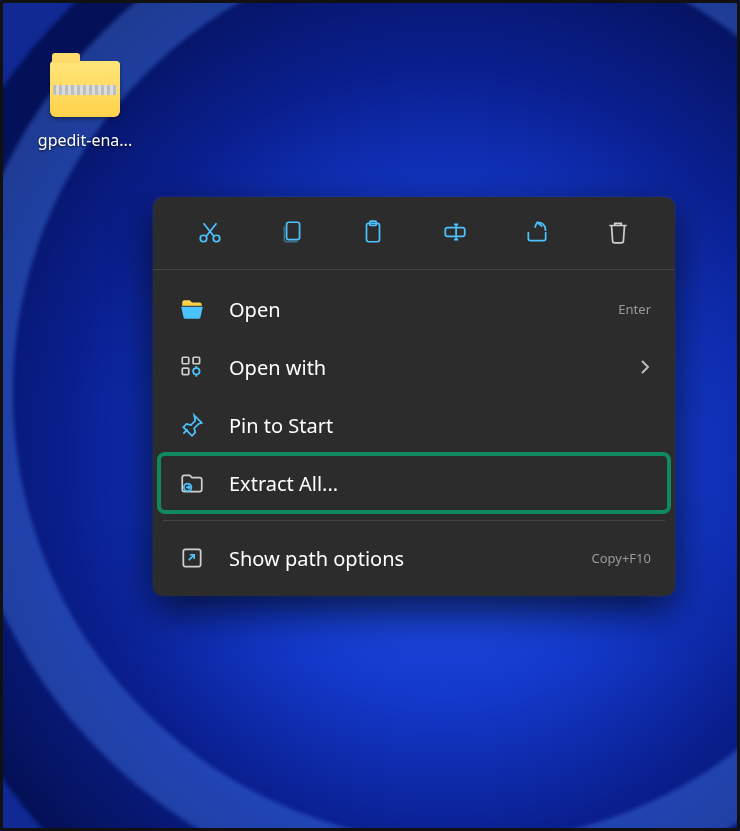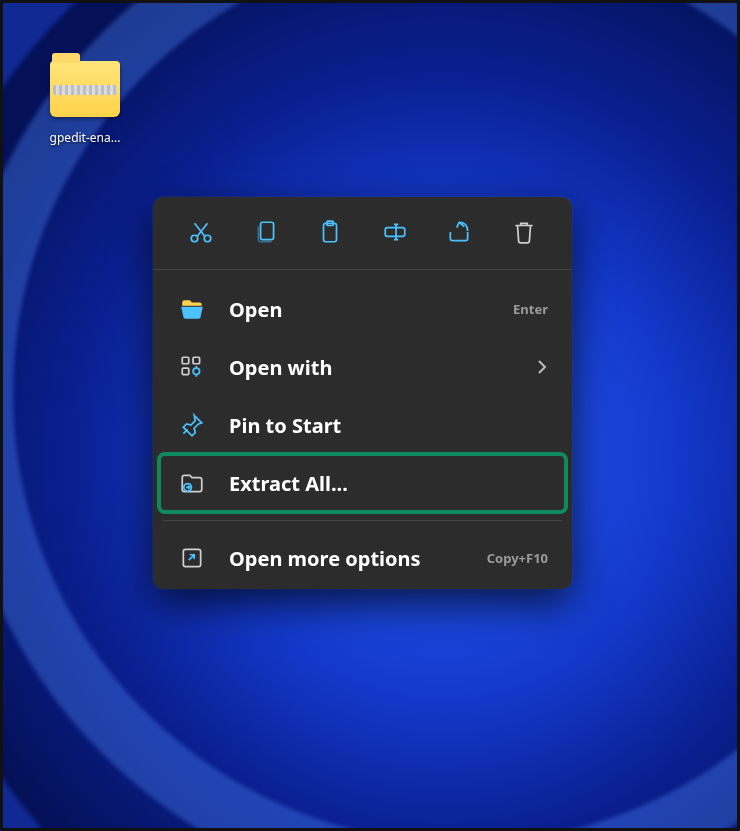--- a/index.html
+++ b/index.html
@@ -22,21 +22,21 @@
   filter: blur(2px);
 }
 .swirl::after {
   width: 1200px; height: 1200px; top: -260px; left: -200px;
   border-width: 90px;
   border-color: rgba(30,70,220,0.45);
 }
 .desktop-icon {
   position: absolute; top: 58px; left: 32px;
   width: 100px; text-align: center;
-  color: #fff; font-size: 12px;
+  color: #fff; font-size: 16px;
   text-shadow: 0 1px 3px rgba(0,0,0,0.8);
 }
 .desktop-icon .folder {
   width: 70px; height: 56px; margin: 0 auto 12px;
   background: linear-gradient(#ffe57a, #ffd24a);
   border-radius: 4px 4px 6px 6px;
   position: relative;
   box-shadow: 0 2px 4px rgba(0,0,0,0.4);
 }
 .desktop-icon .folder::before {
@@ -45,27 +45,26 @@
   background: #ffd96a; border-radius: 3px 3px 0 0;
 }
 .desktop-icon .folder::after {
   content: ""; position: absolute; top: 24px; left: 3px; right: 3px;
   height: 10px;
   background: repeating-linear-gradient(90deg, #bdbdbd 0 3px, #dcdcdc 3px 6px);
   border-radius: 2px;
 }
 .context-menu {
   position: absolute; top: 194px; left: 150px;
-  width: 419px;
+  width: 522px;
   background: #2c2c2c;
   border-radius: 10px;
   box-shadow: 0 14px 40px rgba(0,0,0,0.7), 0 0 0 1px rgba(255,255,255,0.05);
-  padding-bottom: 2px;
+  padding-bottom: 9px;
   color: #fff;
-  font-weight: bold;
 }
 .toolbar {
   display: flex; gap: 0;
   padding: 18px 16px 16px;
   border-bottom: 1px solid rgba(255,255,255,0.12);
 }
 .tool-btn {
   width: 82px; height: 38px;
   display: flex; align-items: center; justify-content: center;
   border-radius: 6px; cursor: pointer;
@@ -216,18 +215,18 @@
 
     <div class="menu-sep"></div>
 
     <div class="menu-item">
       <span class="mi-icon">
         <svg viewBox="0 0 24 24" fill="none" stroke="#cfcfcf" stroke-width="1.6">
             <rect x="4" y="4" width="16" height="16" rx="2"></rect>
             <path d="M9 14 l5-5 M14 13 V9 h-4" stroke="#4cc2ff"></path>
           </svg>
       </span>
-      <span class="mi-label">Open more options</span>
+      <span class="mi-label">Show path options</span>
       <span class="mi-shortcut">Copy+F10</span>
     </div>
 
   </div>
 </div>
 
 </body></html>

